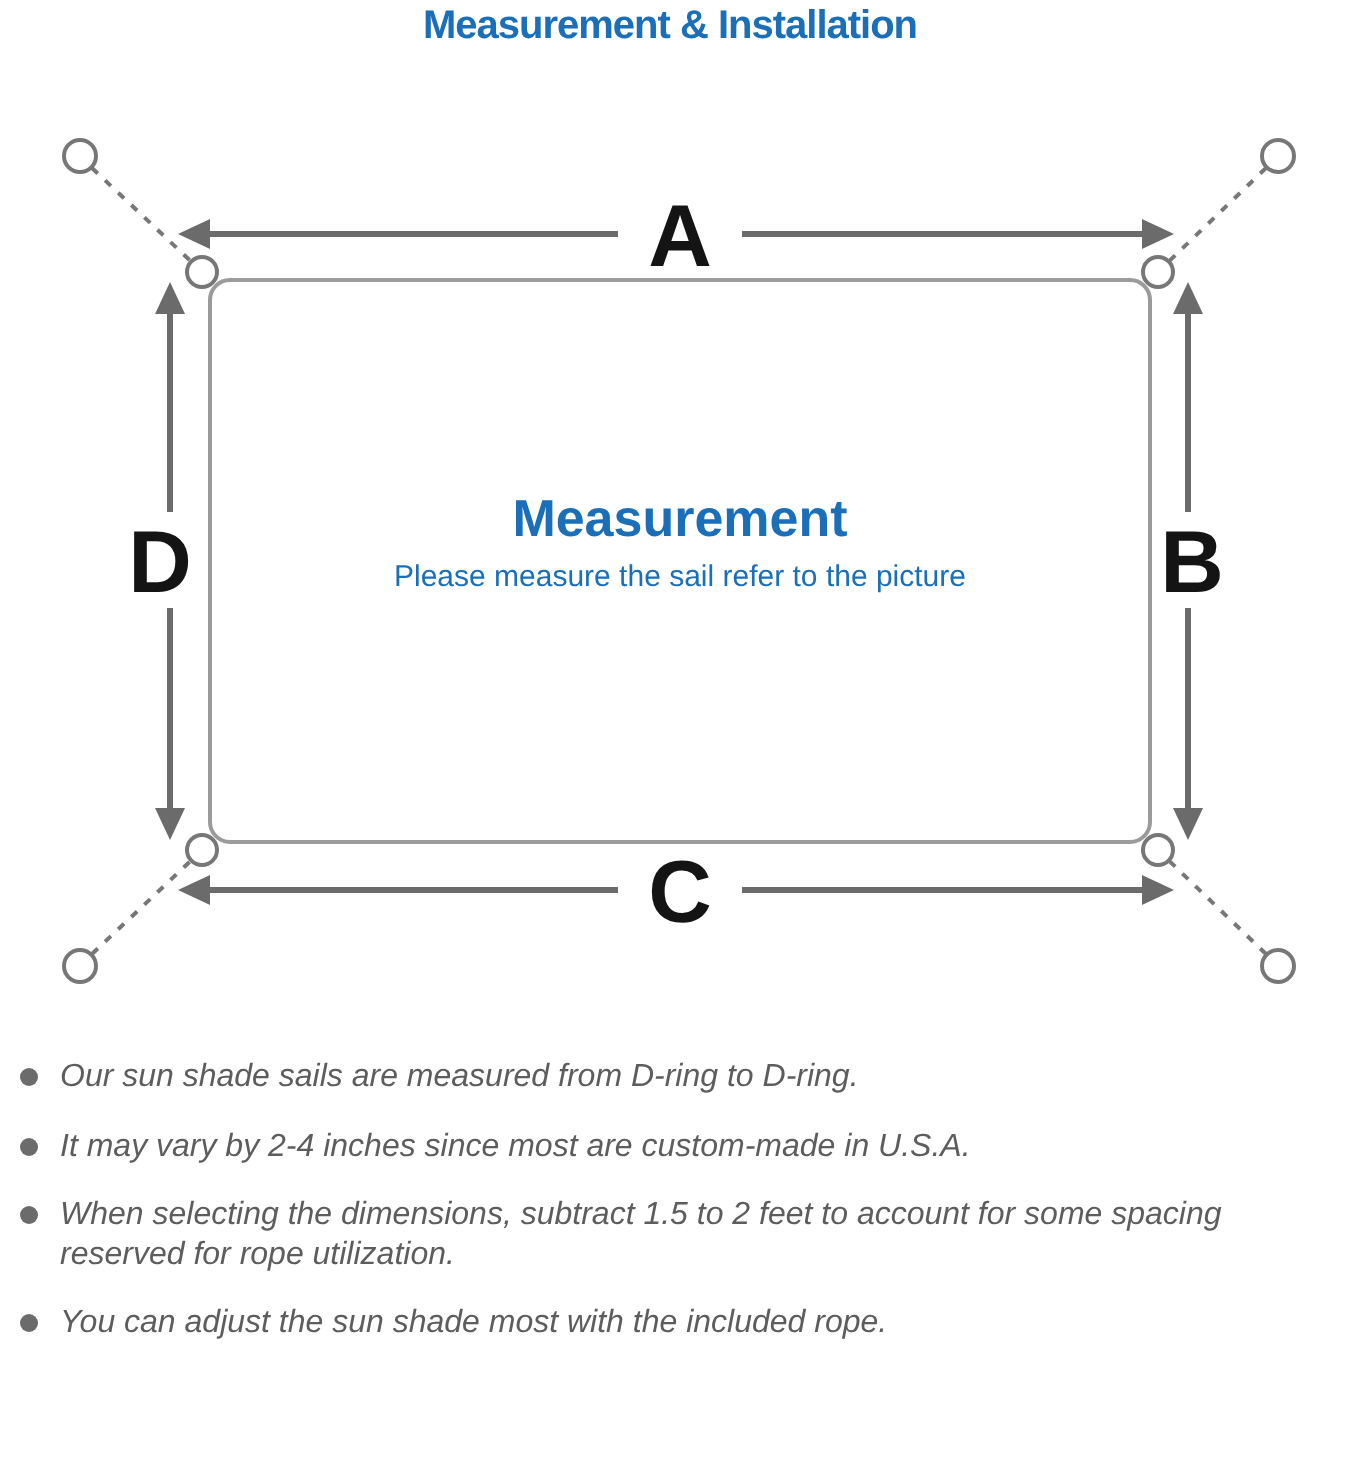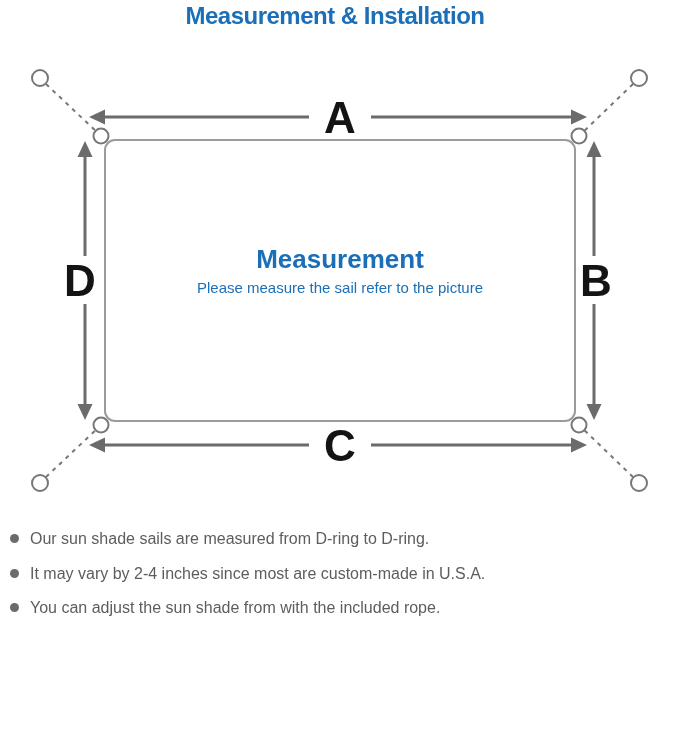--- a/index.html
+++ b/index.html
@@ -6,21 +6,21 @@
   .page{
     position:relative;
     width:679px;height:739px;
     background:#ffffff;
     font-family:"Liberation Sans", sans-serif;
     overflow:hidden;
   }
   .page-title{
     position:absolute;top:2px;left:0;width:670px;
     margin:0;text-align:center;
-    font-size:24px;font-weight:bold;letter-spacing:-0.5px;
+    font-size:20px;font-weight:bold;letter-spacing:-0.5px;
     color:#1a6fb8;
   }
   svg.diagram{position:absolute;top:0;left:0;display:block;}
   .dim-label{
     font-family:"Liberation Sans", sans-serif;
     font-size:44px;font-weight:bold;fill:#141414;
   }
   .center-title{
     font-family:"Liberation Sans", sans-serif;
     font-size:26px;font-weight:bold;fill:#1a6fb8;
@@ -33,20 +33,21 @@
     position:absolute;top:529px;left:0;right:0;
     margin:0;padding:0 2px 0 0;
     list-style:none;
   }
   ul.notes li{
     position:relative;
     padding-left:30px;
     margin-bottom:15px;
     font-size:16px;line-height:19.5px;
     color:#5d5d5d;
+    font-style:italic;
   }
   ul.notes .dot{
     position:absolute;left:10px;top:5px;
     width:9px;height:9px;border-radius:50%;
     background:#6b6b6b;
   }
   ul.notes .note-text{white-space:pre-line;}
 </style>
 </head>
 <body>
@@ -121,17 +122,22 @@
     <li>
       <span class="dot"></span>
       <span class="note-text">Our sun shade sails are measured from D-ring to D-ring.</span>
     </li>
     <li>
       <span class="dot"></span>
       <span class="note-text">It may vary by 2-4 inches since most are custom-made in U.S.A.</span>
     </li>
     <li>
       <span class="dot"></span>
-      <span class="note-text">You can adjust the sun shade from with the included rope.</span>
+      <span class="note-text">When selecting the dimensions, subtract 1.5 to 2 feet to account for some spacing
+reserved for rope utilization.</span>
+    </li>
+    <li>
+      <span class="dot"></span>
+      <span class="note-text">You can adjust the sun shade most with the included rope.</span>
     </li>
   </ul>
 
 </div>
 
 </body></html>

